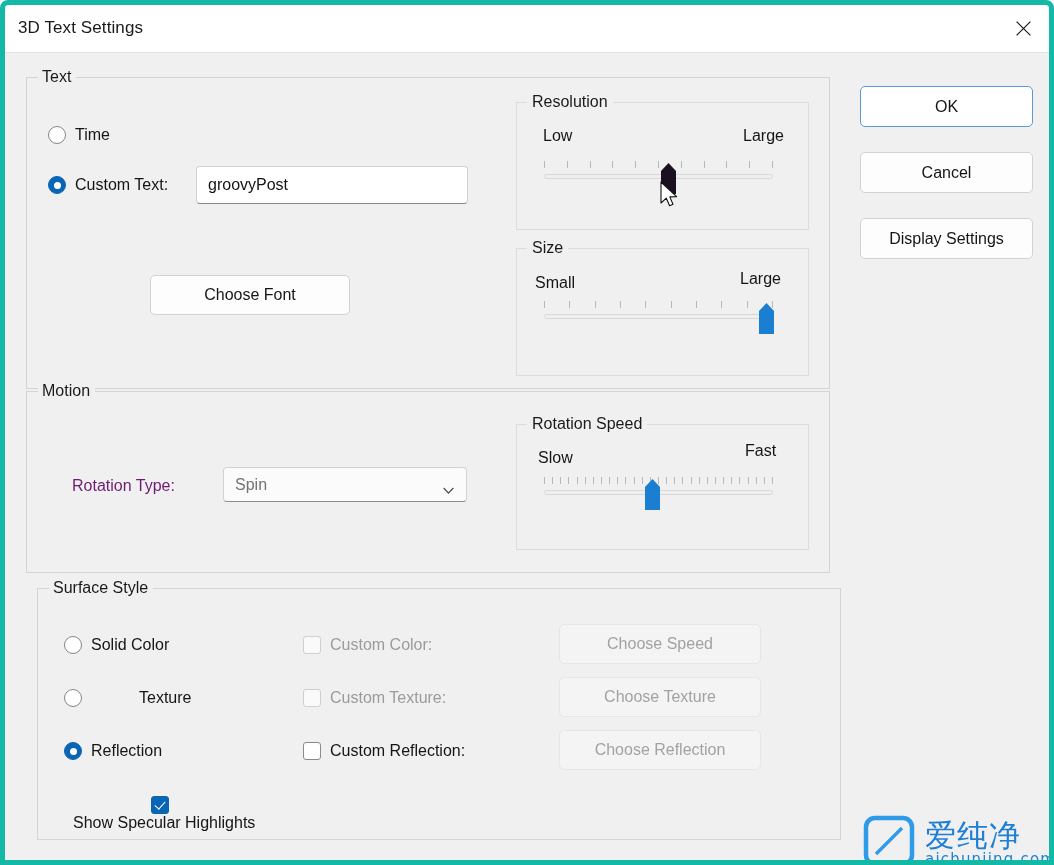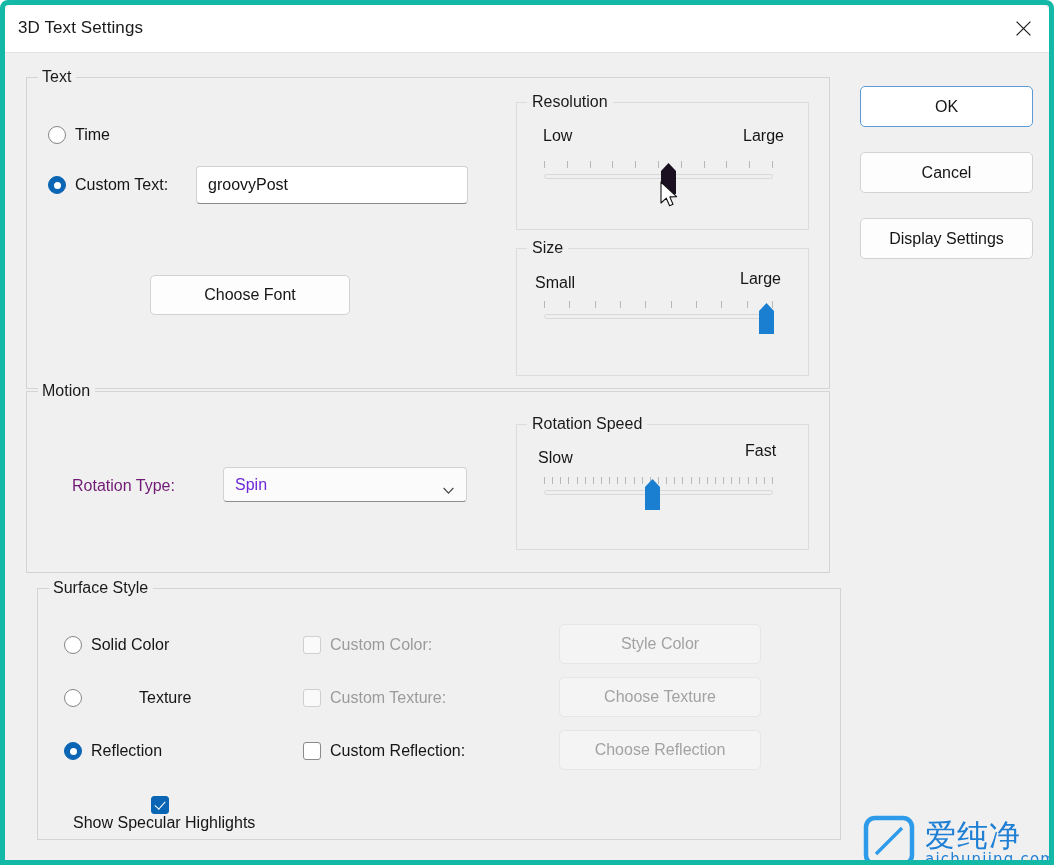--- a/index.html
+++ b/index.html
@@ -208,21 +208,21 @@
     position: absolute;
     background: #fbfbfb;
     border: 1px solid #d2d2d2;
     border-bottom: 1px solid #8d8d8d;
     border-radius: 4px;
     box-sizing: border-box;
     display: flex;
     align-items: center;
     padding: 16px 11px;
     font-size: 16px;
-    color: #6d28d9;
+    color: #737373;
     cursor: default;
   }
   .combo .chev {
     position: absolute;
     right: 12px;
     top: 50%;
     margin-top: -4px;
     width: 11px;
     height: 8px;
   }
@@ -446,21 +446,21 @@
   </div>
 
   <div class="radio-row" style="left:59px; top:631px;">
     <span class="radio"></span>
     <span class="radio-label">Solid Color</span>
   </div>
   <div class="check-row" style="left:298px; top:631px;">
     <span class="cbox disabled"></span>
     <span class="check-label disabled">Custom Color:</span>
   </div>
-  <div class="btn disabled" style="left:554px; top:619px; width:202px; height:40px;">Style Color</div>
+  <div class="btn disabled" style="left:554px; top:619px; width:202px; height:40px;">Choose Speed</div>
 
   <div class="check-row" style="left:59px; top:684px;gap:48px;">
     <span class="radio"></span>
     <span class="radio-label">Texture</span>
   </div>
   <div class="check-row" style="left:298px; top:684px;">
     <span class="cbox disabled"></span>
     <span class="check-label disabled">Custom Texture:</span>
   </div>
   <div class="btn disabled" style="left:554px; top:672px; width:202px; height:40px;">Choose Texture</div>

